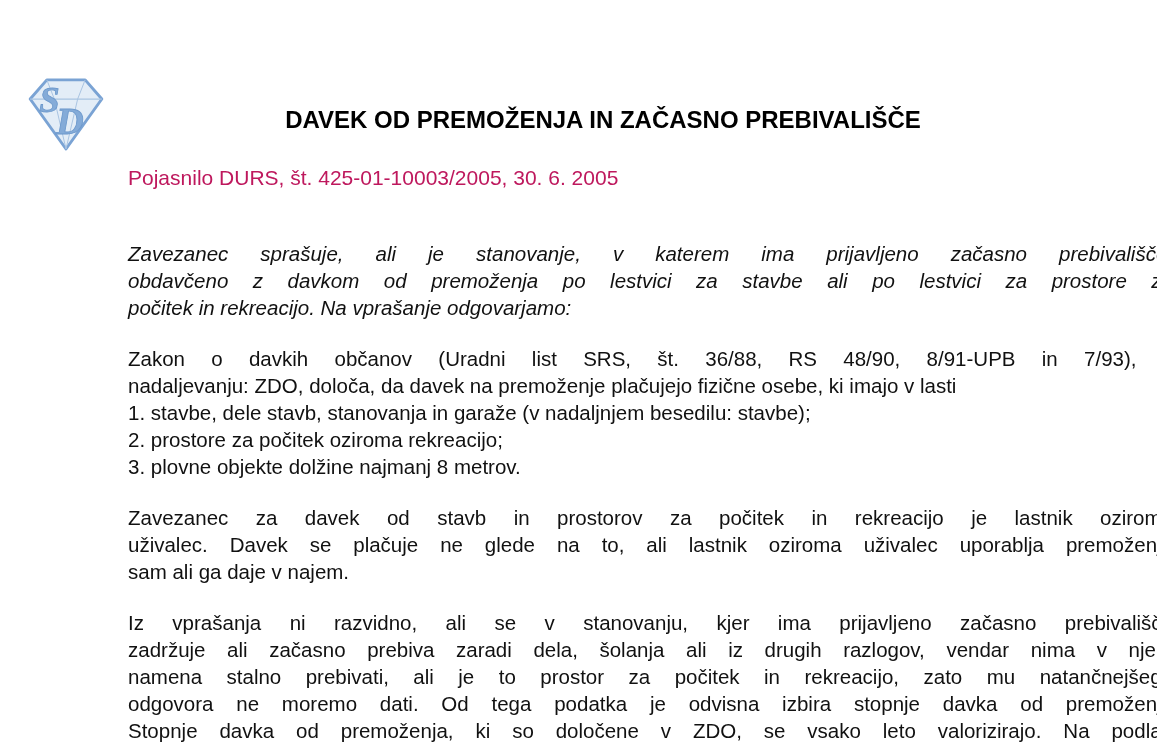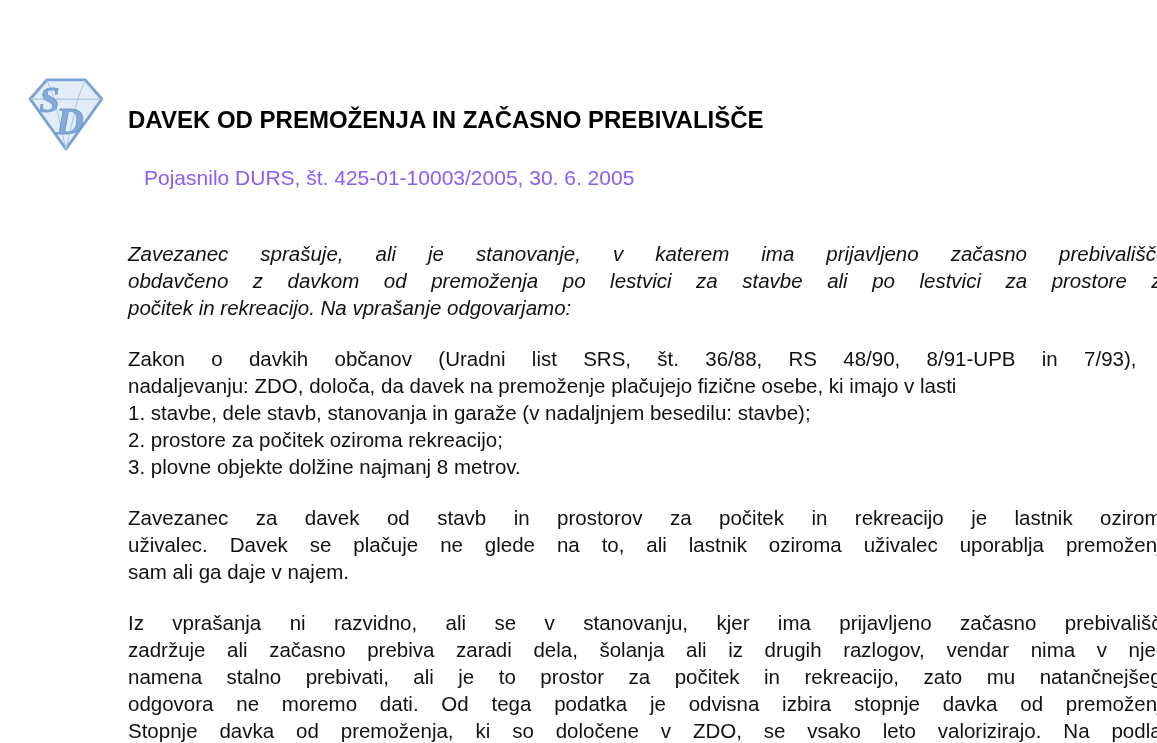--- a/index.html
+++ b/index.html
@@ -20,33 +20,34 @@
   }
   .logo {
     position: absolute;
     left: 24px; top: 74px;
     width: 84px; height: 80px;
   }
   .doc-title {
     position: absolute;
     left: 128px; top: 104px;
     width: 950px;
+    text-align: center;
     font-size: 24px;
     font-weight: bold;
     line-height: 32px;
     letter-spacing: 0px;
     color: #000000;
     white-space: nowrap;
   }
   .doc-subtitle {
     position: absolute;
-    left: 144px; top: 164px;
+    left: 128px; top: 164px;
     font-size: 21px;
     line-height: 27px;
-    color: #8b5cf6;
+    color: #be185d;
     white-space: nowrap;
   }
   .body-text {
     position: absolute;
     left: 128px; top: 240px;
     width: 1045px; 
     font-size: 20.5px;
     line-height: 27px;
     color: #111111;
   }

